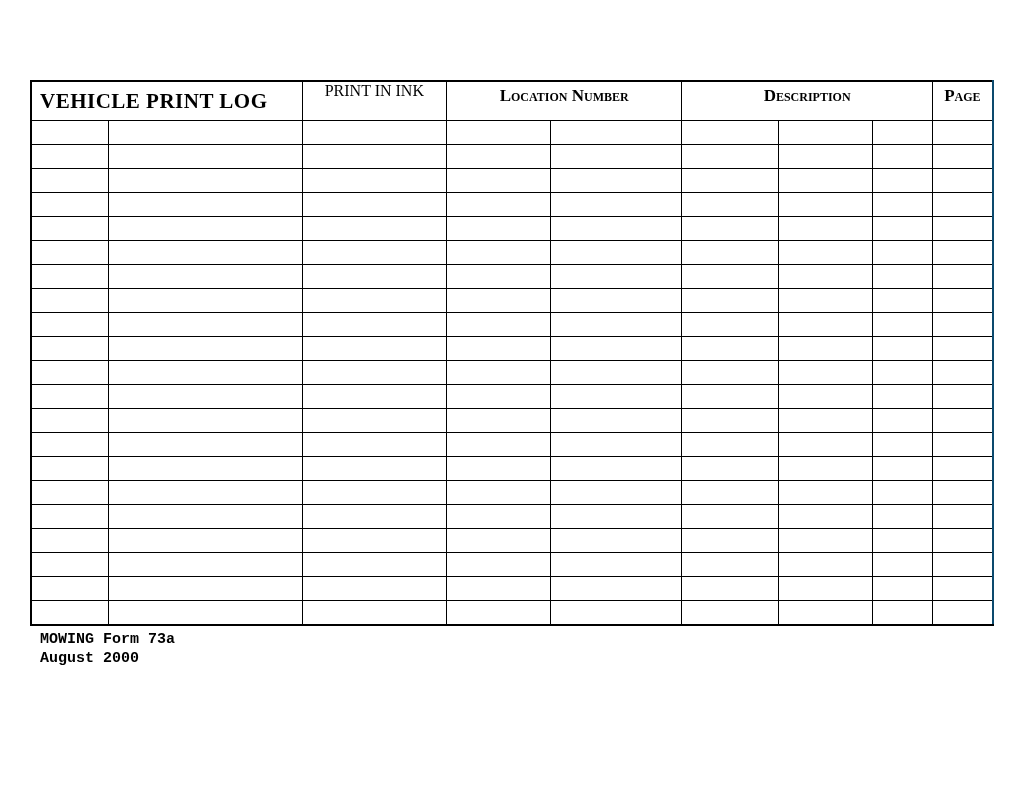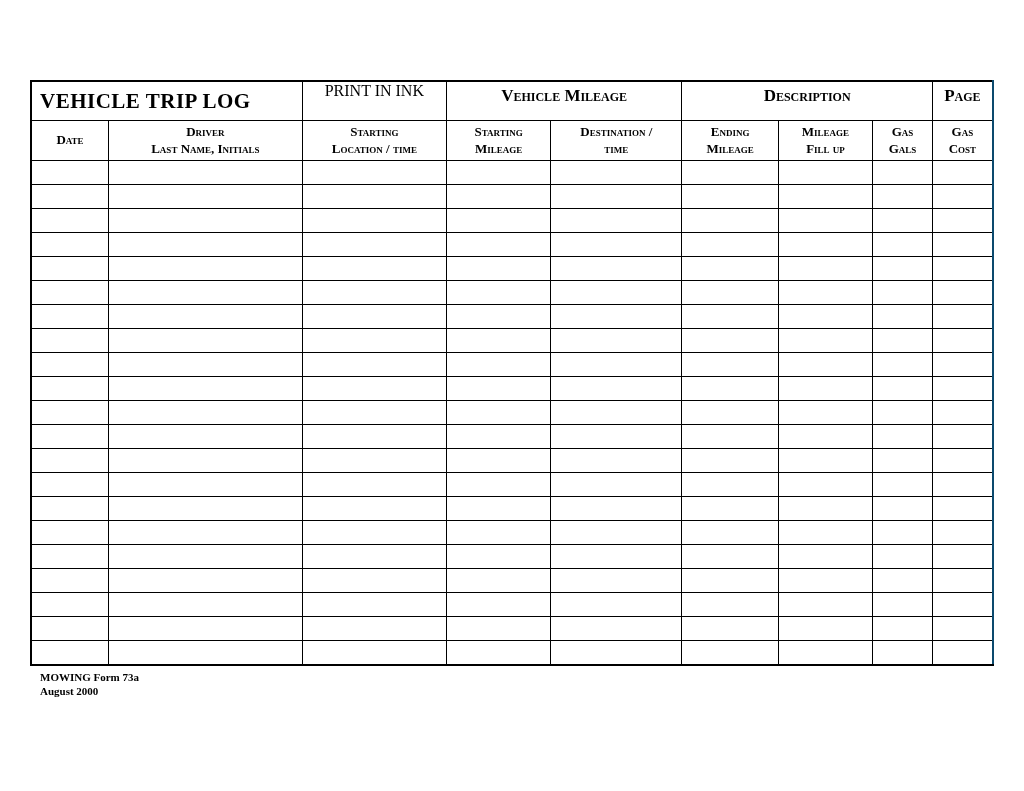--- a/index.html
+++ b/index.html
@@ -60,23 +60,24 @@
     }
     
     .thick-right { border-right: 2px solid #0c4a6e; }
     .thick-left  { border-left: 2px solid #000; }
     .thick-top   { border-top: 2px solid #000; }
     .thick-bottom{ border-bottom: 2px solid #000; }
     
     .footer {
       margin-top: 4px;
       margin-left: 10px;
-      font-size: 11px;
+      font-size: 15px;
       font-weight: bold;
       line-height: 1.3;
+      font-family: Liberation Mono, monospace;
     }
   </style>
 </head>
 <body>
 
 <div class="sheet">
   <table>
     <colgroup>
       <col style="width:7.8%">
       <col style="width:19.5%">
@@ -84,38 +85,27 @@
       <col style="width:10.5%">
       <col style="width:13.2%">
       <col style="width:9.7%">
       <col style="width:9.5%">
       <col style="width:6.0%">
       <col style="width:6.1%">
     </colgroup>
 
     <tbody>
         <tr>
-      <td colspan="2" class="hdr-title thick-top thick-left">VEHICLE TRIP LOG</td>
+      <td colspan="2" class="hdr-title thick-top thick-left">VEHICLE PRINT LOG</td>
       <td class="hdr-printink thick-top">PRINT IN INK</td>
-      <td colspan="2" class="hdr-vehnum thick-top">Vehicle Mileage</td>
+      <td colspan="2" class="hdr-vehnum thick-top">Location Number</td>
       <td colspan="3" class="hdr-desc thick-top">Description</td>
       <td class="hdr-page thick-top thick-right">Page</td>
     </tr>
 
-    <tr>
-      <th class="colhdr thick-left">Date</th>
-      <th class="colhdr">Driver<br>Last Name, Initials</th>
-      <th class="colhdr">Starting<br>Location / time</th>
-      <th class="colhdr">Starting<br>Mileage</th>
-      <th class="colhdr">Destination /<br>time</th>
-      <th class="colhdr">Ending<br>Mileage</th>
-      <th class="colhdr">Mileage<br>Fill up</th>
-      <th class="colhdr">Gas<br>Gals</th>
-      <th class="colhdr thick-right">Gas<br>Cost</th>
-    </tr>
 
     </tbody>
       <tbody id="rows-body">
         <tr class="row">
           <td class="thick-left"></td>
           <td></td>
           <td></td>
           <td></td>
           <td></td>
           <td></td>

